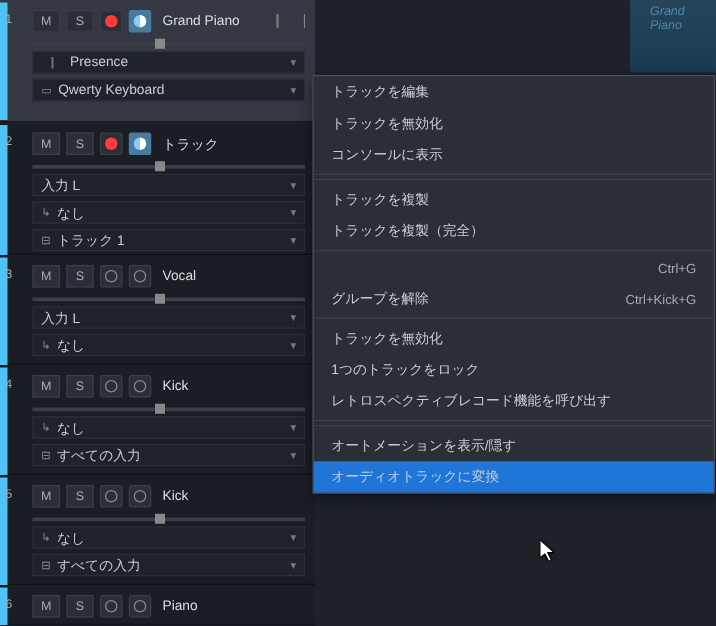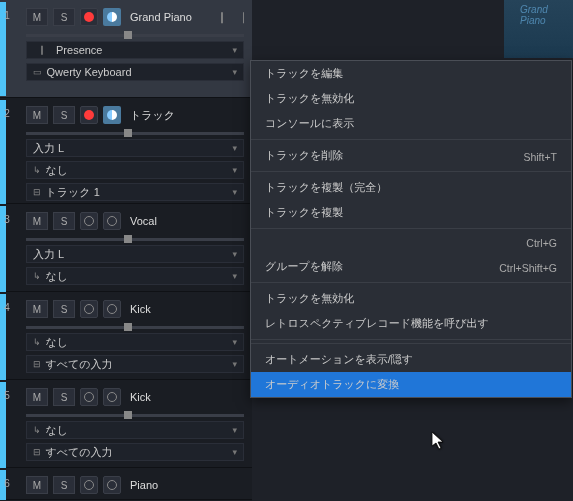--- a/index.html
+++ b/index.html
@@ -218,42 +218,41 @@
     <div class="menu-item">
       <span>トラックを編集</span>
     </div>
     <div class="menu-item">
       <span>トラックを無効化</span>
     </div>
     <div class="menu-item">
       <span>コンソールに表示</span>
     </div>
     <div class="menu-sep"></div>
-    <div class="menu-item">
-      <span>トラックを削除</span>
-      <span class="shortcut">Shift+T</span>
-    </div>
-    <div class="menu-sep"></div>
+    <div class="menu-sep"></div>
+    <div class="menu-item">
+      <span>トラックを複製</span>
+    </div>
     <div class="menu-item">
       <span>トラックを複製（完全）</span>
-    </div>
-    <div class="menu-item">
-      <span>トラックを複製</span>
     </div>
     <div class="menu-sep"></div>
     <div class="menu-item">
       <span class="shortcut">Ctrl+G</span>
     </div>
     <div class="menu-item disabled">
       <span>グループを解除</span>
-      <span class="shortcut">Ctrl+Shift+G</span>
+      <span class="shortcut">Ctrl+Kick+G</span>
     </div>
     <div class="menu-sep"></div>
     <div class="menu-item">
       <span>トラックを無効化</span>
+    </div>
+    <div class="menu-item">
+      <span>1つのトラックをロック</span>
     </div>
     <div class="menu-item disabled">
       <span>レトロスペクティブレコード機能を呼び出す</span>
     </div>
     <div class="menu-sep"></div>
     <div class="menu-sep"></div>
     <div class="menu-item">
       <span>オートメーションを表示/隠す</span>
     </div>
     <div class="menu-item hover">

